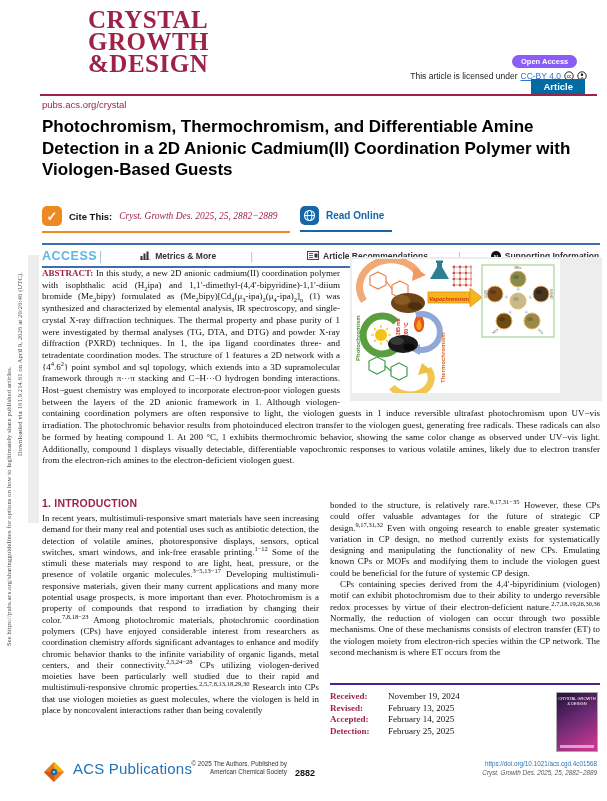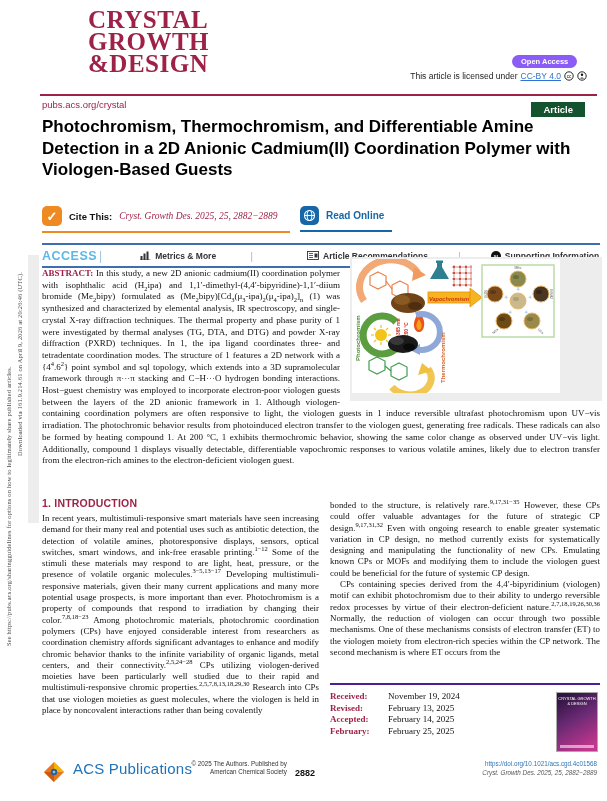--- a/index.html
+++ b/index.html
@@ -19,21 +19,21 @@
   .open-access{position:absolute;left:512px;top:55px;background:#8b5cf6;color:#fff;
         font-family:"Liberation Sans",sans-serif;font-size:7.5px;font-weight:700;
         padding:2px 9px;border-radius:8px;}
   .license-line{position:absolute;right:20px;top:71px;font-family:"Liberation Sans",sans-serif;
         font-size:8.5px;color:#222;display:flex;align-items:center;gap:3px;}
   .license-line a{color:#2e74d0;text-decoration:underline;cursor:pointer;}
   .cc-circ{width:10px;height:10px;display:inline-block;}
   .header-rule{position:absolute;left:40px;right:10px;top:94px;height:2px;background:#9e2247;}
   .site-url{position:absolute;left:42px;top:99px;color:#9e2247;font-size:9.5px;
         font-family:"Liberation Sans",sans-serif;cursor:pointer;}
-  .article-badge{position:absolute;right:22px;top:102px;background:#14532d;color:#fff;
+  .article-badge{position:absolute;right:22px;top:79px;background:#0369a1;color:#fff;
         font-family:"Liberation Sans",sans-serif;font-weight:700;font-size:9.5px;padding:2px 12px;}
 
   
   .title{position:absolute;left:42px;top:116px;width:558px;font-family:"Liberation Sans",sans-serif;
         font-weight:700;font-size:17px;line-height:21.5px;color:#000;}
   .authors{position:absolute;left:42px;top:187px;font-size:11px;}
   .authors .star{color:#9e2247;font-weight:700;}
 
   
   .cite-row{position:absolute;left:42px;top:206px;width:558px;height:32px;}
@@ -324,21 +324,21 @@
         </div>
       <div class="drow">
           <span class="dlbl">Revised:</span>
           <span>February 13, 2025</span>
         </div>
       <div class="drow">
           <span class="dlbl">Accepted:</span>
           <span>February 14, 2025</span>
         </div>
       <div class="drow">
-          <span class="dlbl">February:</span>
+          <span class="dlbl">Detection:</span>
           <span>February 25, 2025</span>
         </div>
       <div class="cover">
         <span>CRYSTAL GROWTH &amp; DESIGN</span>
         <span class="bar"></span>
       </div>
     </div>
   </div>
 
   <div class="footer">

